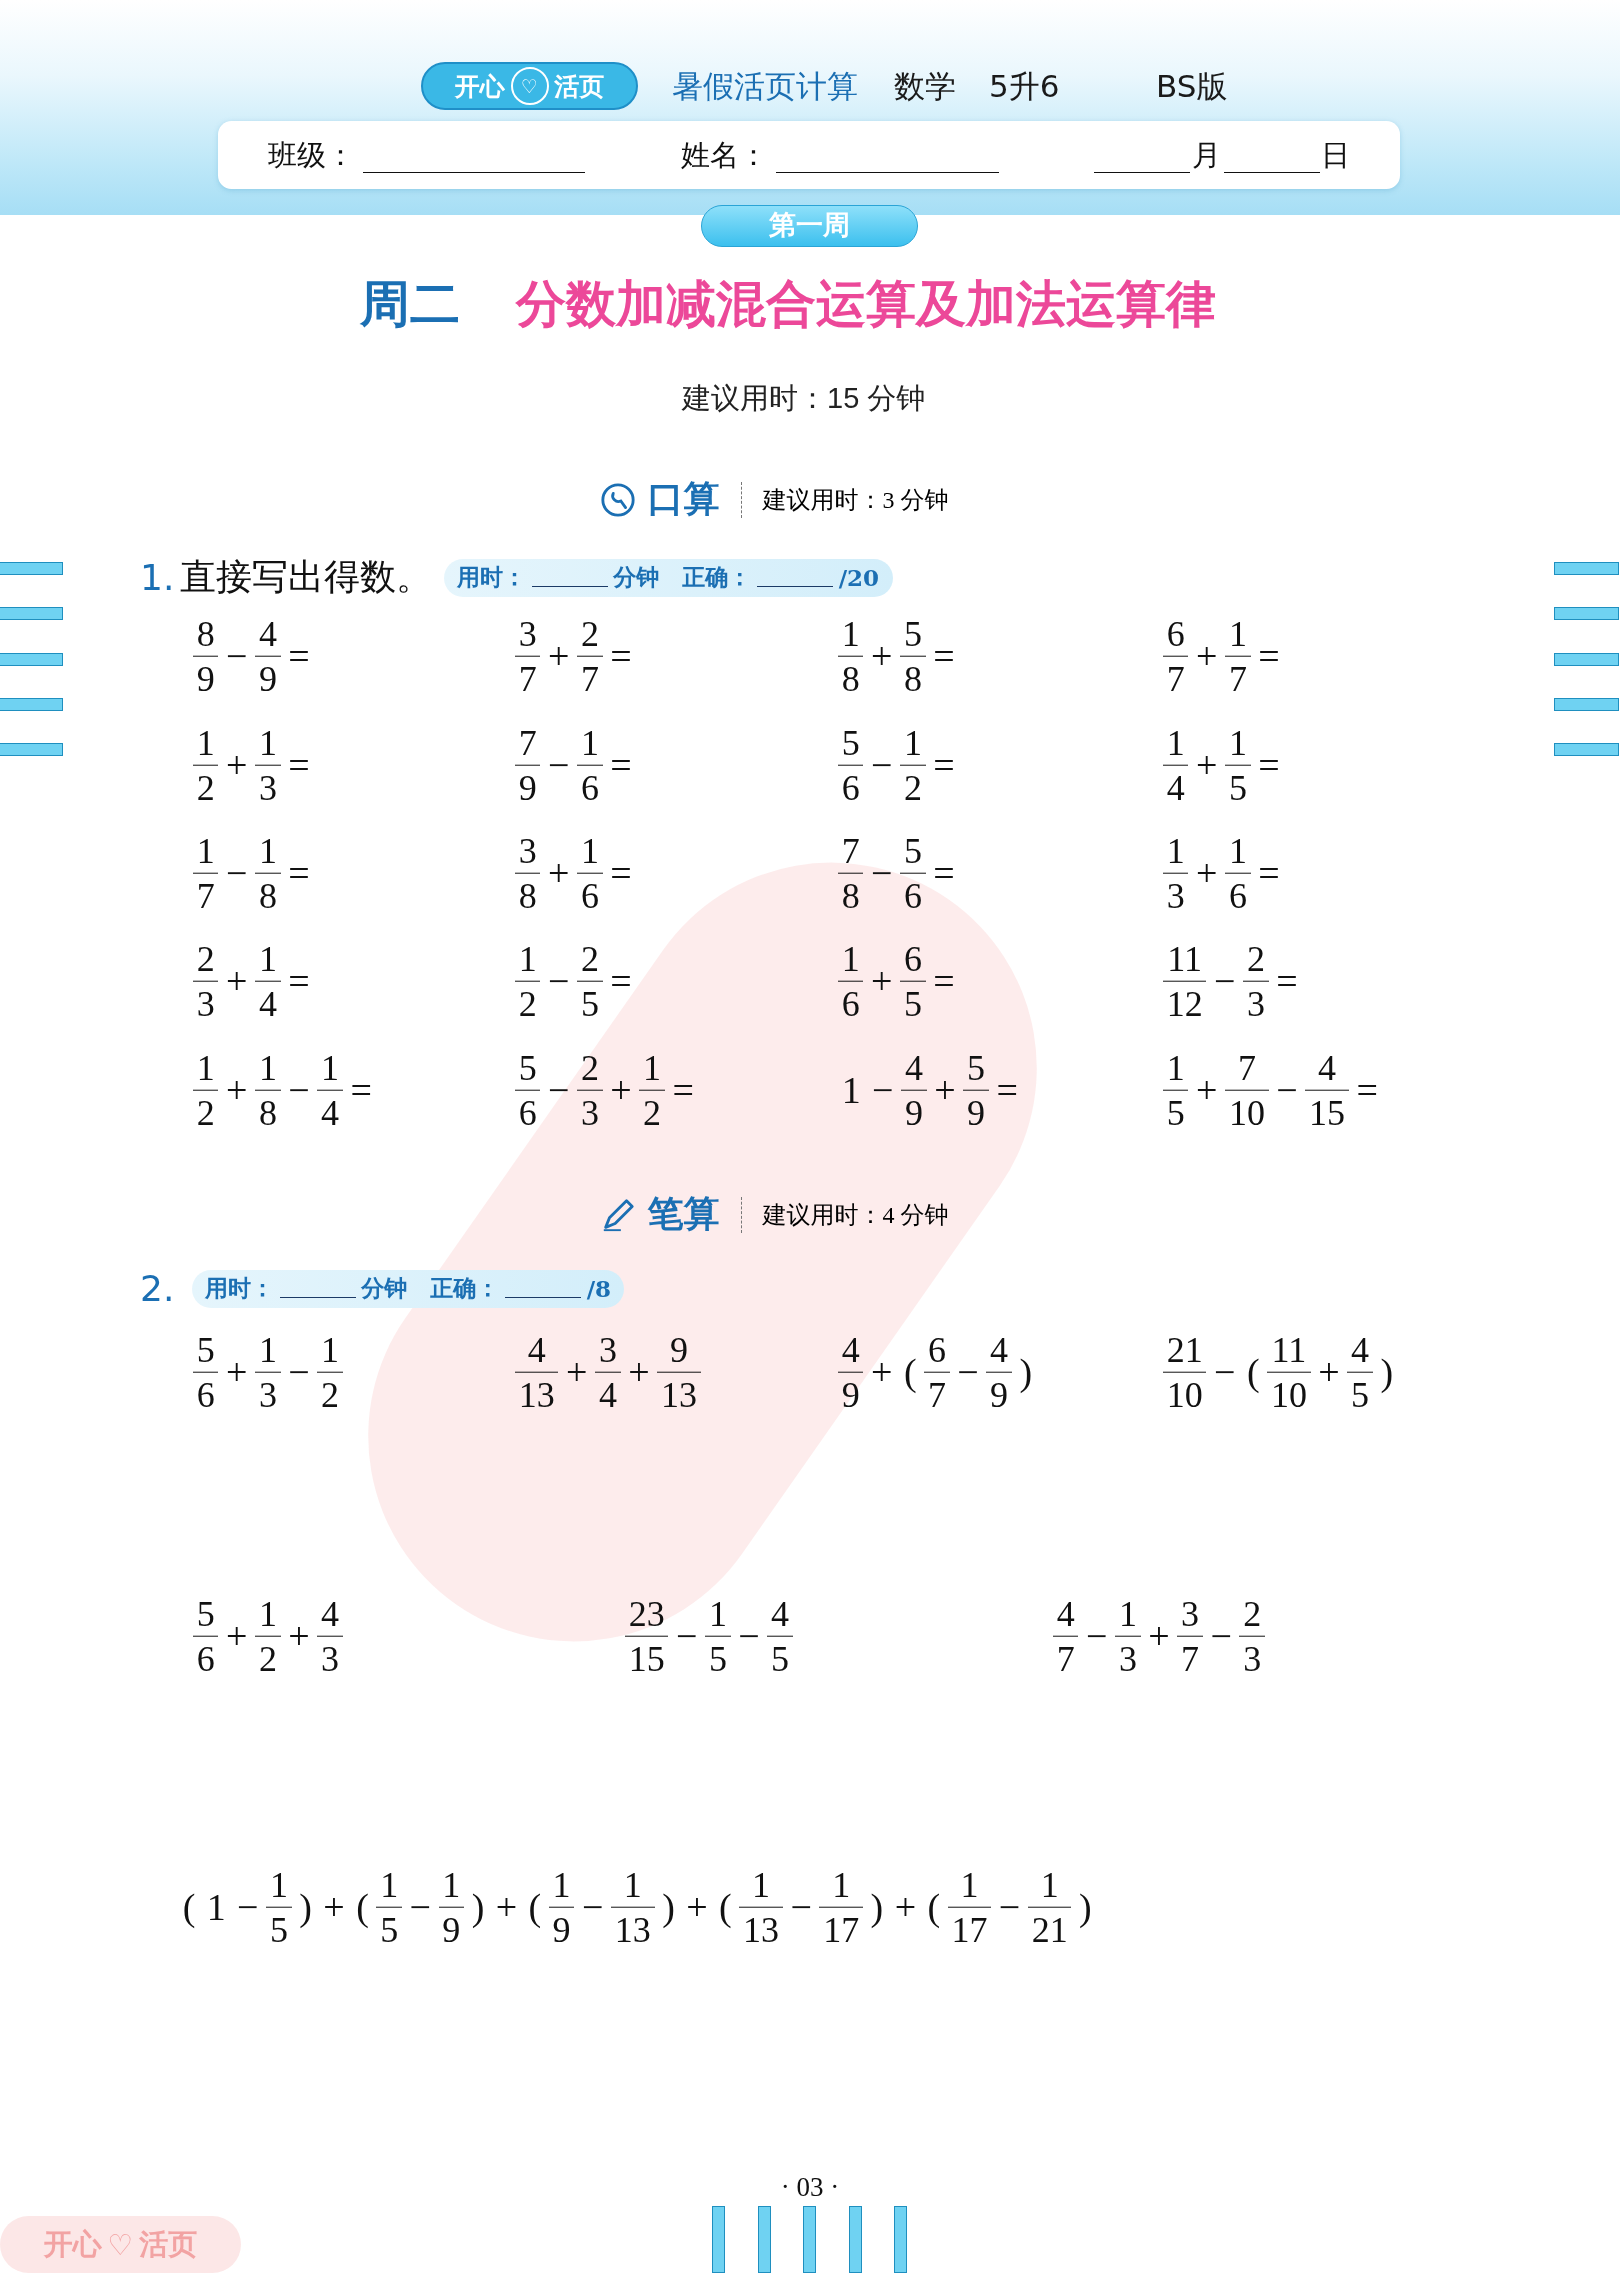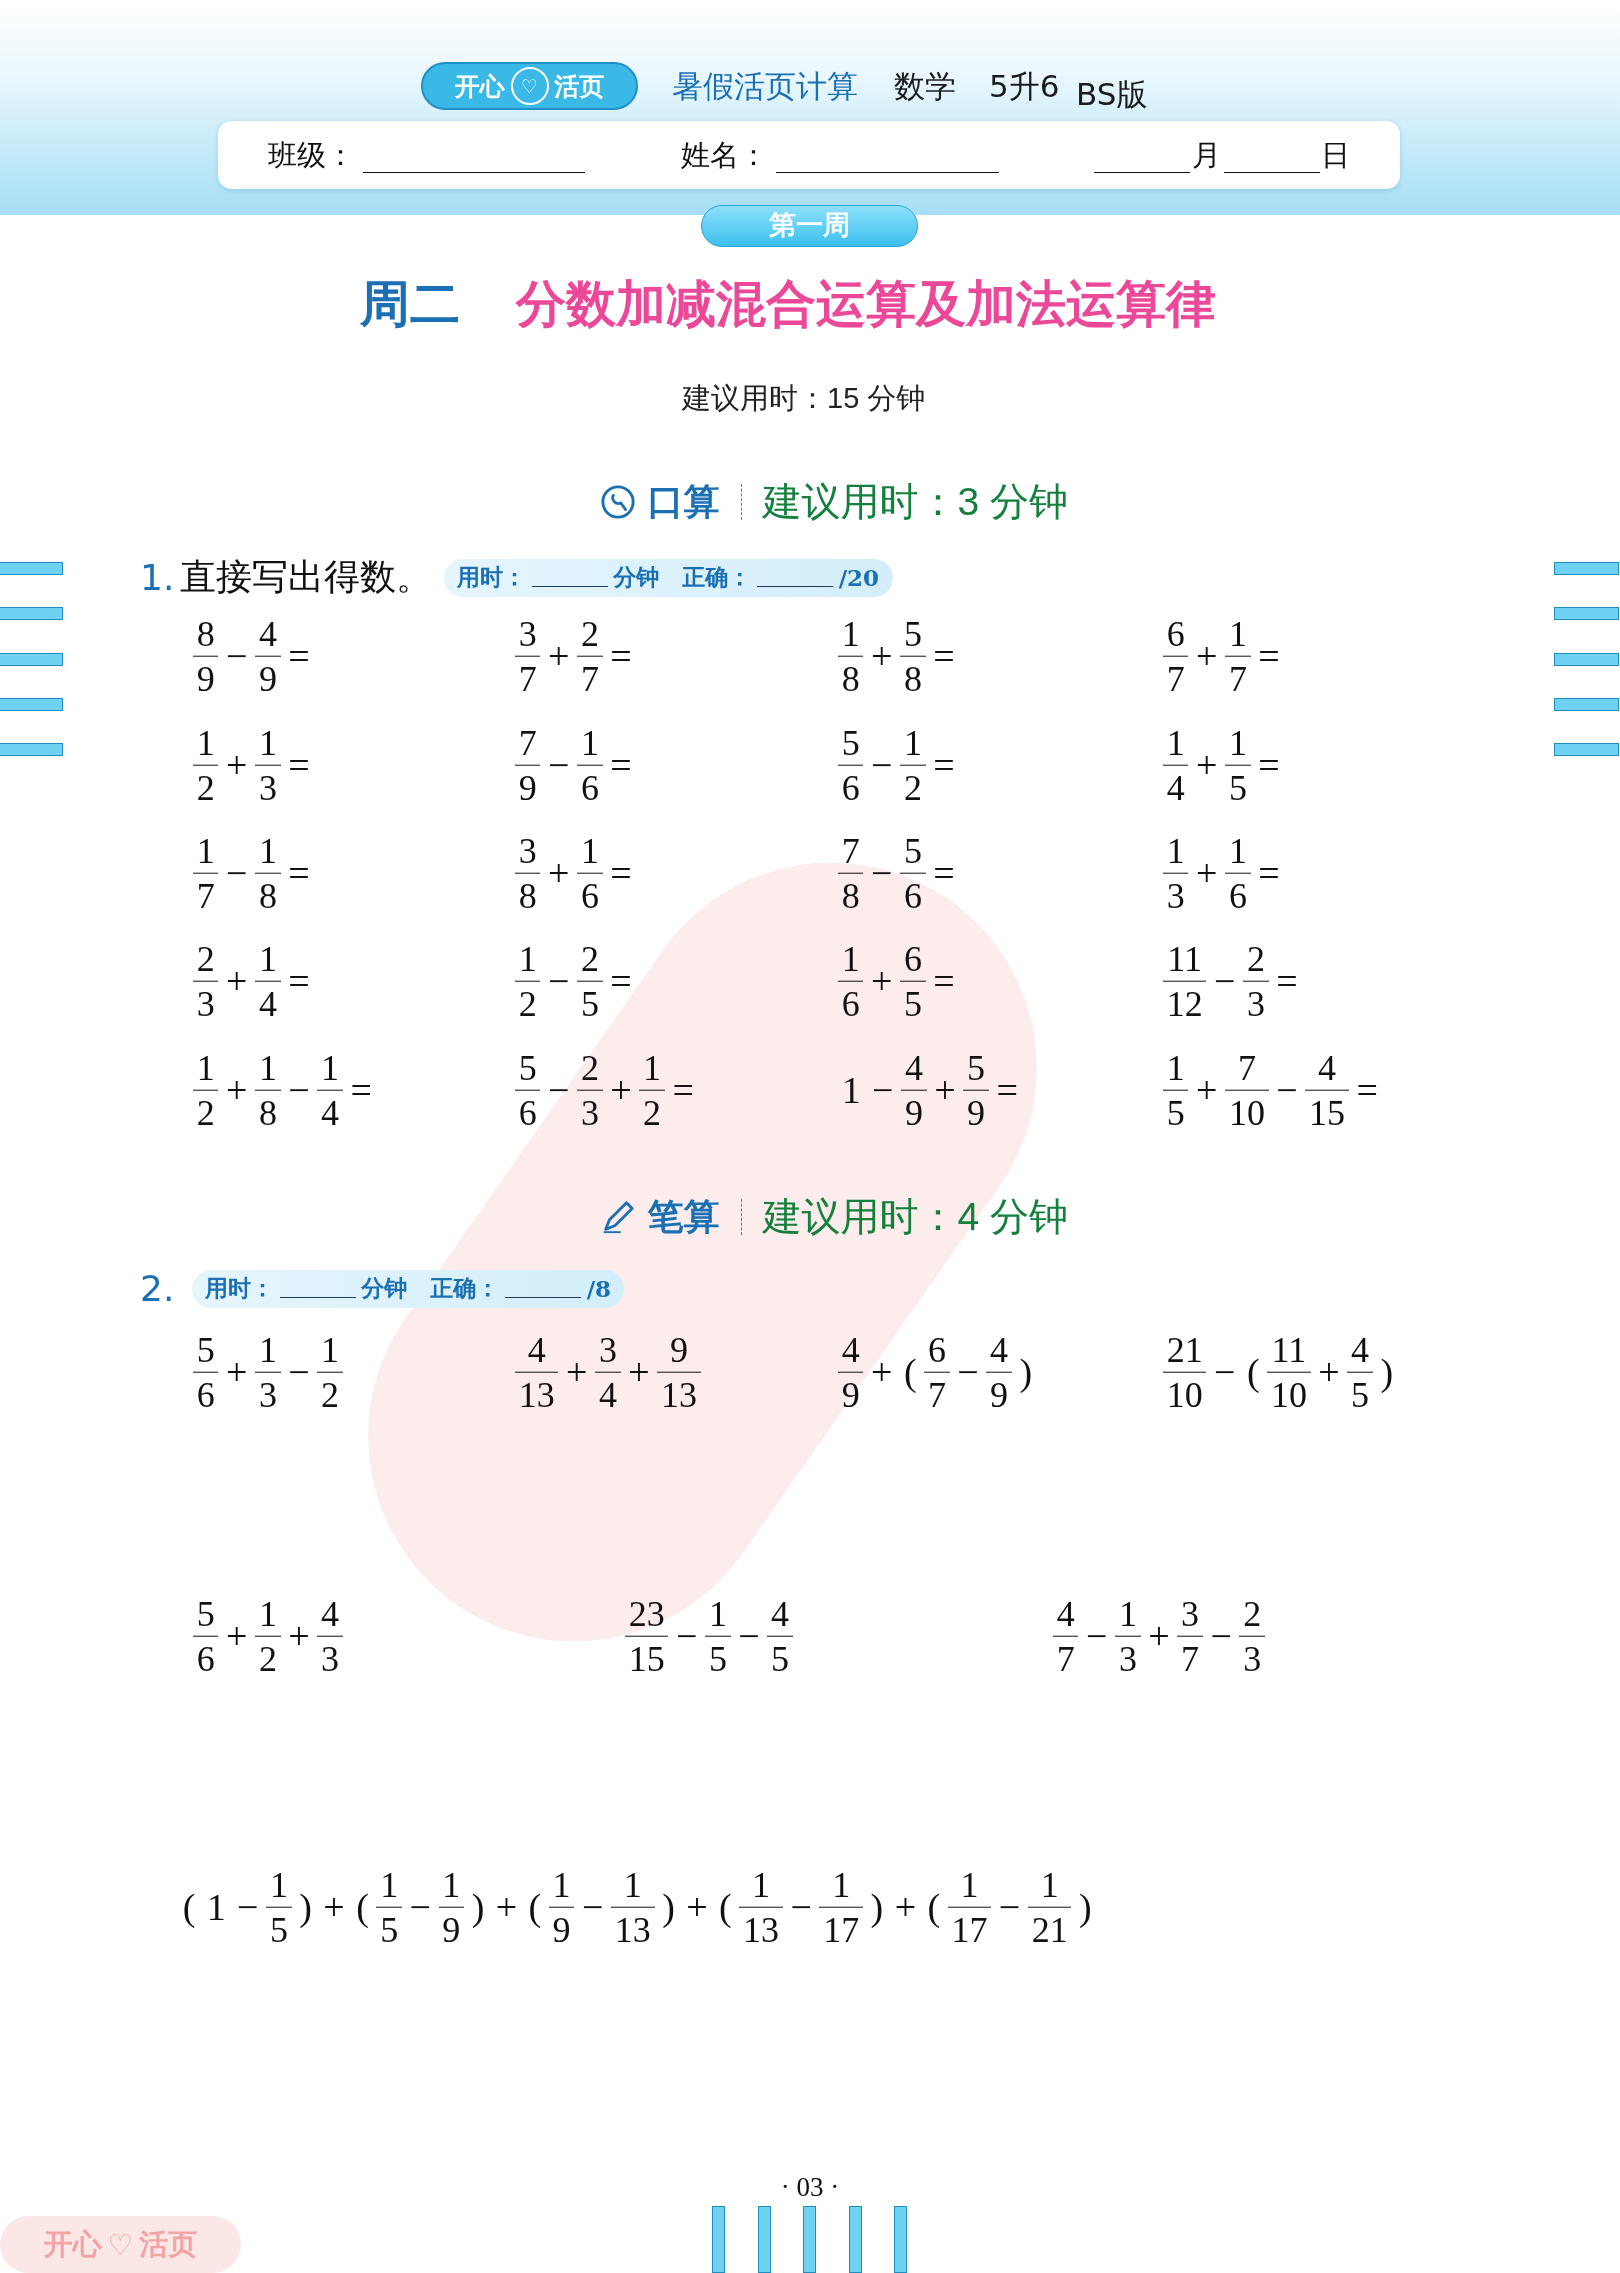--- a/index.html
+++ b/index.html
@@ -14,21 +14,21 @@
   .info-label{top:136px;font-size:29px;line-height:38px;color:#111;white-space:nowrap;}
   .blank{height:0;border-bottom:1.9px solid #111;}
   .week{left:701px;top:205px;width:217px;height:42px;border-radius:21px;background:linear-gradient(180deg,#8ee0fa,#3cc0ee);border:1.9px solid #2aa4d6;box-sizing:border-box;color:#fff;font-weight:bold;font-size:27px;text-align:center;line-height:38px;}
   .daytitle{top:271px;left:360px;font-size:50px;line-height:67px;font-weight:bold;color:#1b6fb3;white-space:nowrap;}
   .maintitle{top:271px;left:516px;font-size:50px;line-height:67px;font-weight:bold;color:#ec4899;white-space:nowrap;}
   .suggest{top:379px;left:682px;font-size:29px;line-height:38px;font-family:Liberation Sans, sans-serif;color:#222;white-space:nowrap;}
   .sec-head{display:flex;align-items:center;white-space:nowrap;}
   .sec-icon{width:36px;height:36px;color:#1b6fb3;display:flex;align-items:center;justify-content:center;}
   .sec-title{font-size:36px;font-weight:bold;color:#1b6fb3;margin-left:11.5px;}
   .sec-sep{width:0;height:36px;border-left:1.9px dashed #777;margin:0 21px;}
-  .sec-time{font-size:39px;font-family:Liberation Sans, sans-serif;color:#15803d;}
+  .sec-time{font-size:24px;font-family:Liberation Serif, serif;color:#000000;}
   .q{display:flex;align-items:center;white-space:nowrap;}
   .q-num{font-size:36px;color:#1b6fb3;margin-right:5.7px;}
   .q-text{font-size:36px;color:#111;}
   .q-tag{margin-left:11.5px;height:38px;border-radius:19px;background:linear-gradient(90deg,#e5f5fc,#d3eefa);display:flex;align-items:center;padding:0 13.4px;font-family:"DejaVu Serif","Liberation Serif",serif;font-size:23px;color:#1b6fb3;font-weight:bold;}
   .q-tag .ul{display:inline-block;width:76px;border-bottom:1.9px solid #1b3a66;margin:0 5.7px;height:17px;}
   .expr{position:absolute;display:flex;align-items:center;font-family:"Liberation Serif","DejaVu Serif",serif;font-size:36px;color:#111;white-space:nowrap;transform:translateY(-50%);}
   .frac{display:inline-flex;flex-direction:column;align-items:center;margin:0 3.8px;line-height:1;}
   .frac .n{padding:0 1.9px 3.8px;}
   .frac .d{padding:3.8px 1.9px 0;border-top:1.9px solid #111;min-width:100%;text-align:center;}
   .op{margin:0 5.7px;font-size:38px;}
@@ -44,21 +44,21 @@
 <div class="abs header-band"></div>
 
 <div class="abs logo">
   <span>开心</span>
   <span class="heart">♡</span>
   <span>活页</span>
 </div>
 <div class="abs htitle blue" style="left:672px;">暑假活页计算</div>
 <div class="abs htitle" style="left:894px;">数学</div>
 <div class="abs htitle" style="left:989px;">5升6</div>
-<div class="abs htitle" style="left:1076px;margin-top:8px;">BS版</div>
+<div class="abs htitle" style="left:1156px;">BS版</div>
 
 <div class="abs infobar"></div>
 <div class="abs info-label" style="left:268px;">班级：</div>
 <div class="abs blank" style="left:363px;top:172px;width:222px;"></div>
 <div class="abs info-label" style="left:681px;">姓名：</div>
 <div class="abs blank" style="left:776px;top:172px;width:223px;"></div>
 <div class="abs blank" style="left:1094px;top:172px;width:96px;"></div>
 <div class="abs info-label" style="left:1192px;">月</div>
 <div class="abs blank" style="left:1224px;top:172px;width:96px;"></div>
 <div class="abs info-label" style="left:1321px;">日</div>

